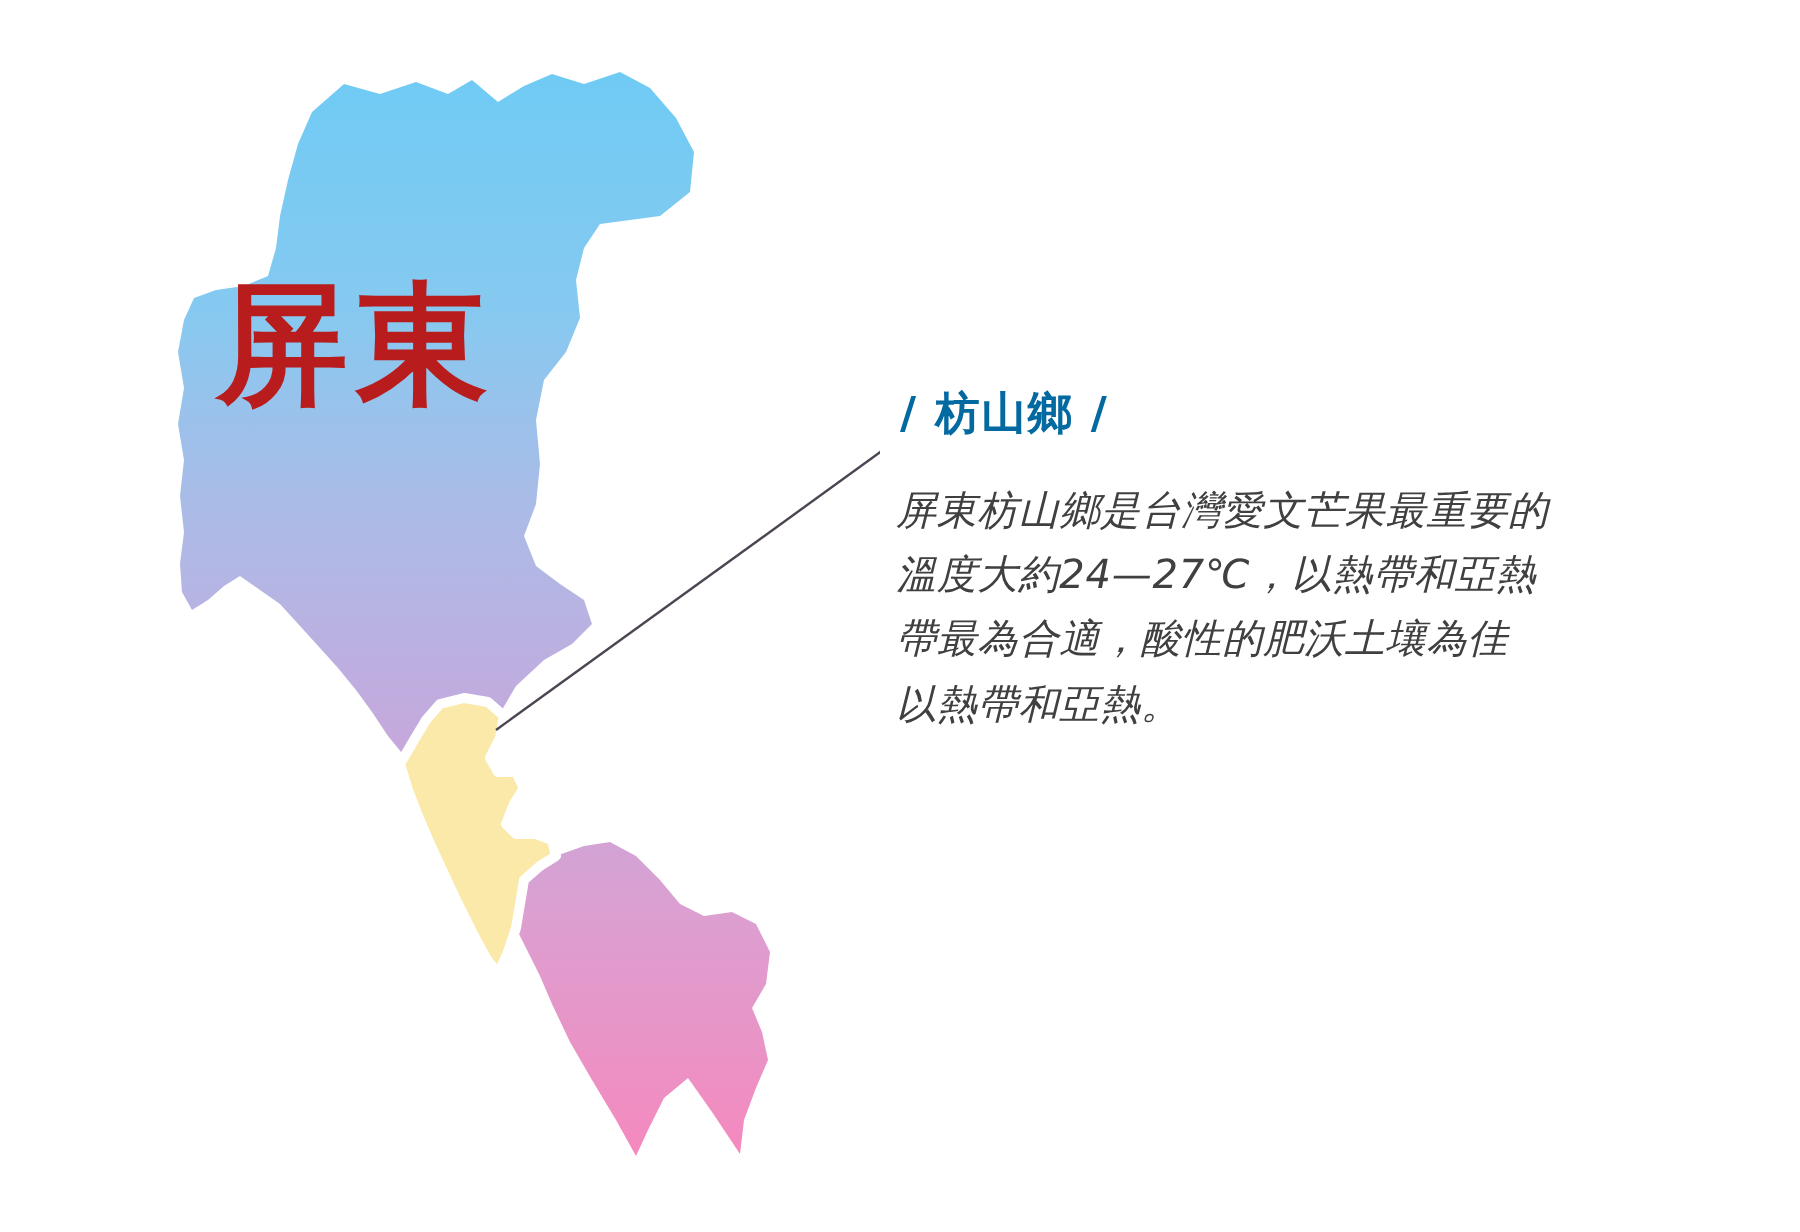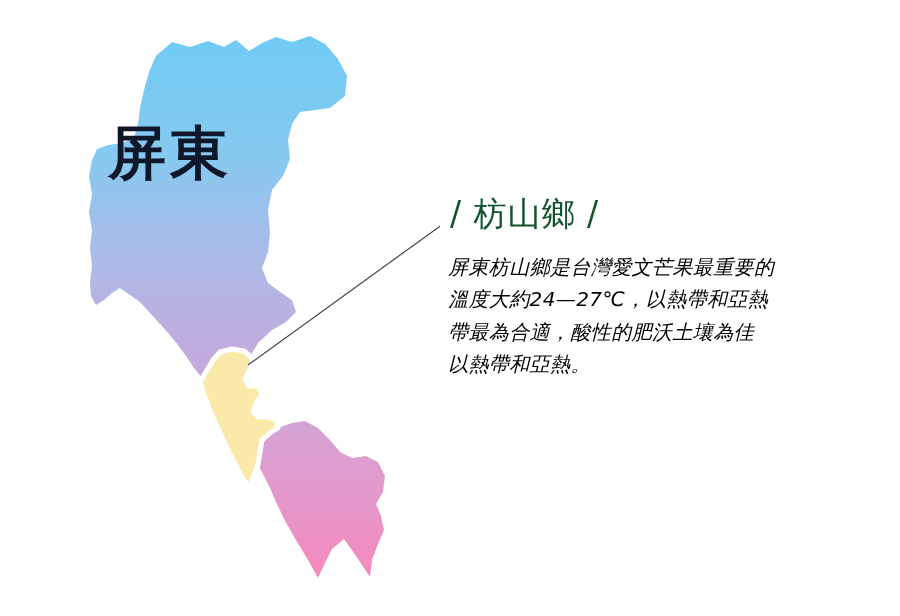--- a/index.html
+++ b/index.html
@@ -31,53 +31,53 @@
     position: absolute;
     left: 0;
     top: 0;
     width: 440px;
     height: 616px;
     display: block;
   }
   #map-label {
     position: absolute;
     left: 108px;
-    top: 124px;
+    top: 140px;
     font-family: "DejaVu Sans", "Liberation Sans", sans-serif;
-    font-size: 58px;
+    font-size: 66px;
     font-weight: 700;
     letter-spacing: 4px;
-    color: #0f172a;
+    color: #b91c1c;
     line-height: 1;
     white-space: nowrap;
     pointer-events: none;
   }
 
   
   #info-panel {
     position: absolute;
     left: 448px;
     top: 196px;
     width: 420px;
   }
   #info-title {
     font-family: "DejaVu Sans", "Liberation Sans", sans-serif;
-    font-size: 33px;
-    font-weight: 400;
-    color: #14532d;
+    font-size: 22px;
+    font-weight: 700;
+    color: #0369a1;
     line-height: 1.12;
     letter-spacing: 1px;
     white-space: nowrap;
     margin: 0 0 18px 2px;
   }
   #info-body {
     font-family: "DejaVu Sans", "Liberation Sans", sans-serif;
     font-style: italic;
     font-size: 20px;
-    color: #000000;
+    color: #404040;
     line-height: 1.62;
     letter-spacing: 0.4px;
   }
   #info-body .line {
     display: block;
     white-space: nowrap;
   }
 </style>
 </head>
 <body>

